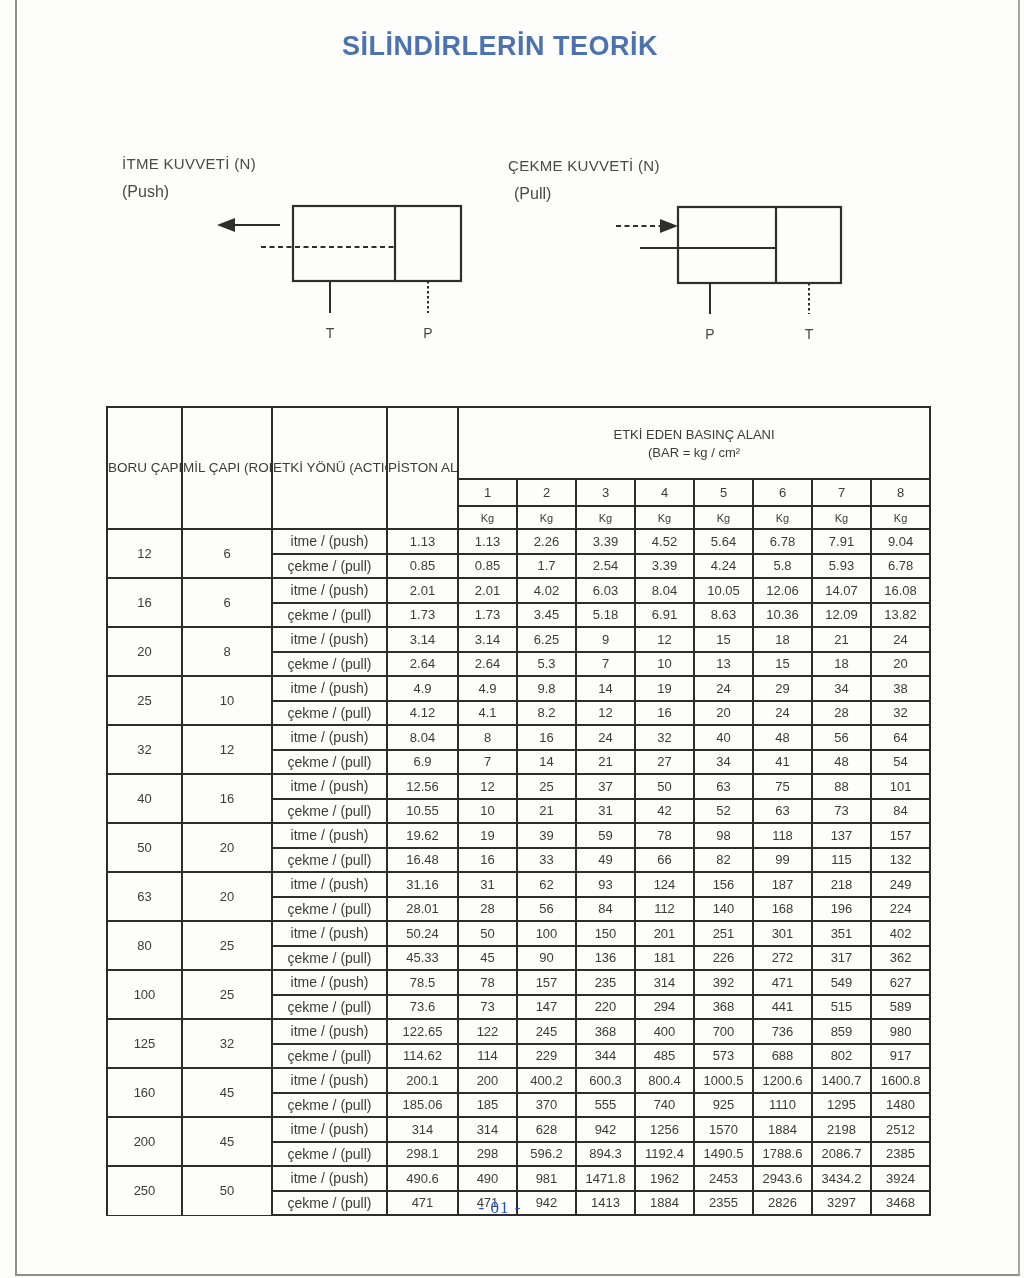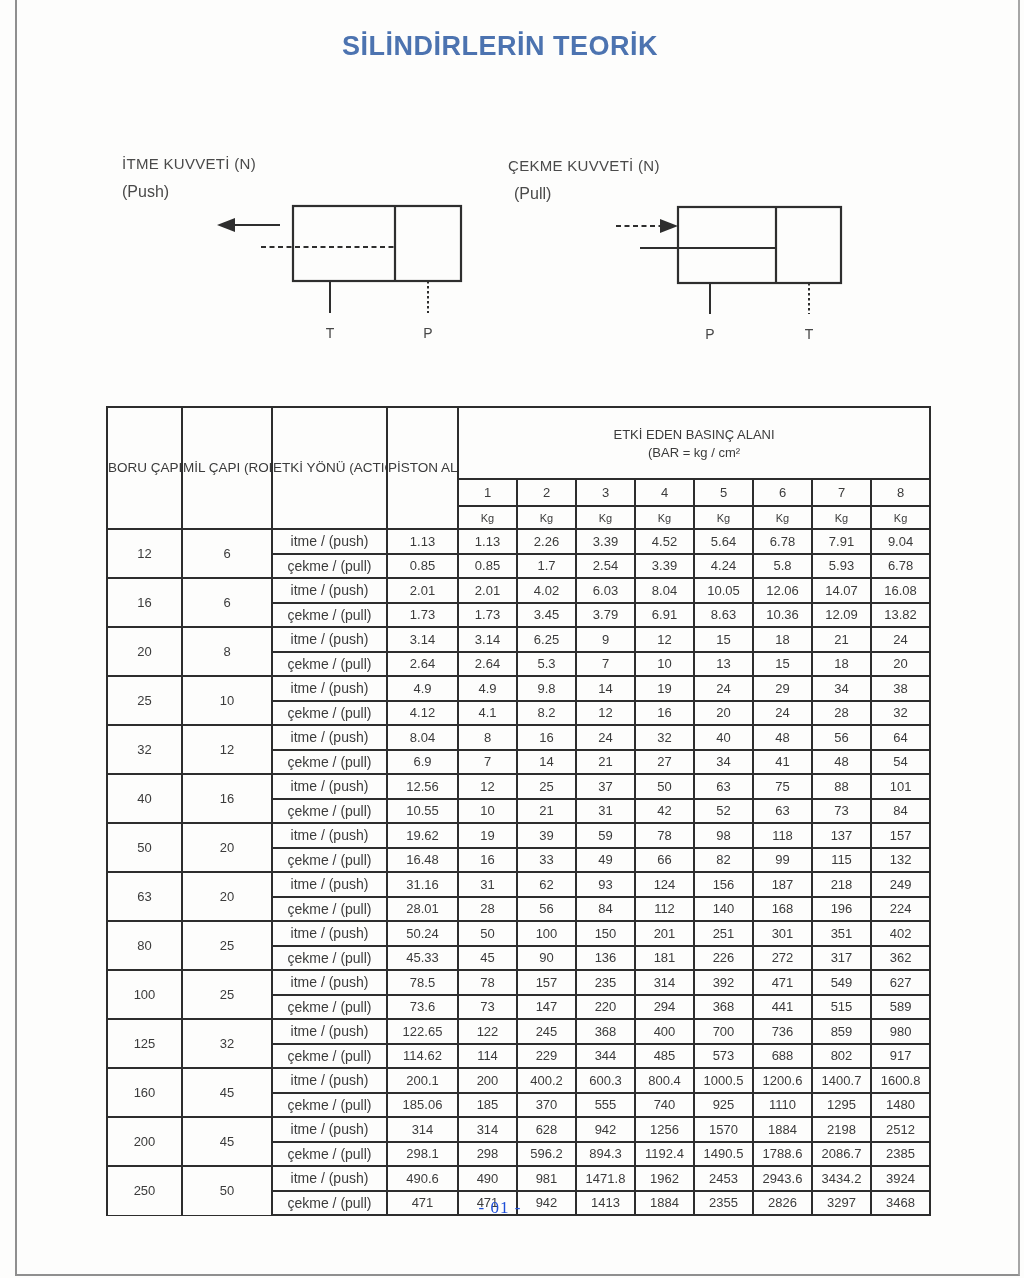--- a/index.html
+++ b/index.html
@@ -206,21 +206,21 @@
       <td>10.05</td>
       <td>12.06</td>
       <td>14.07</td>
       <td>16.08</td>
     </tr>
     <tr class="pull-row">
       <td class="action">çekme / (pull)</td>
       <td class="area">1.73</td>
       <td>1.73</td>
       <td>3.45</td>
-      <td>3.79</td>
+      <td>5.18</td>
       <td>6.91</td>
       <td>8.63</td>
       <td>10.36</td>
       <td>12.09</td>
       <td>13.82</td>
     </tr>
 
     <tr class="push-row">
       <td rowspan="2" class="bore">20</td>
       <td rowspan="2" class="rod">8</td>

